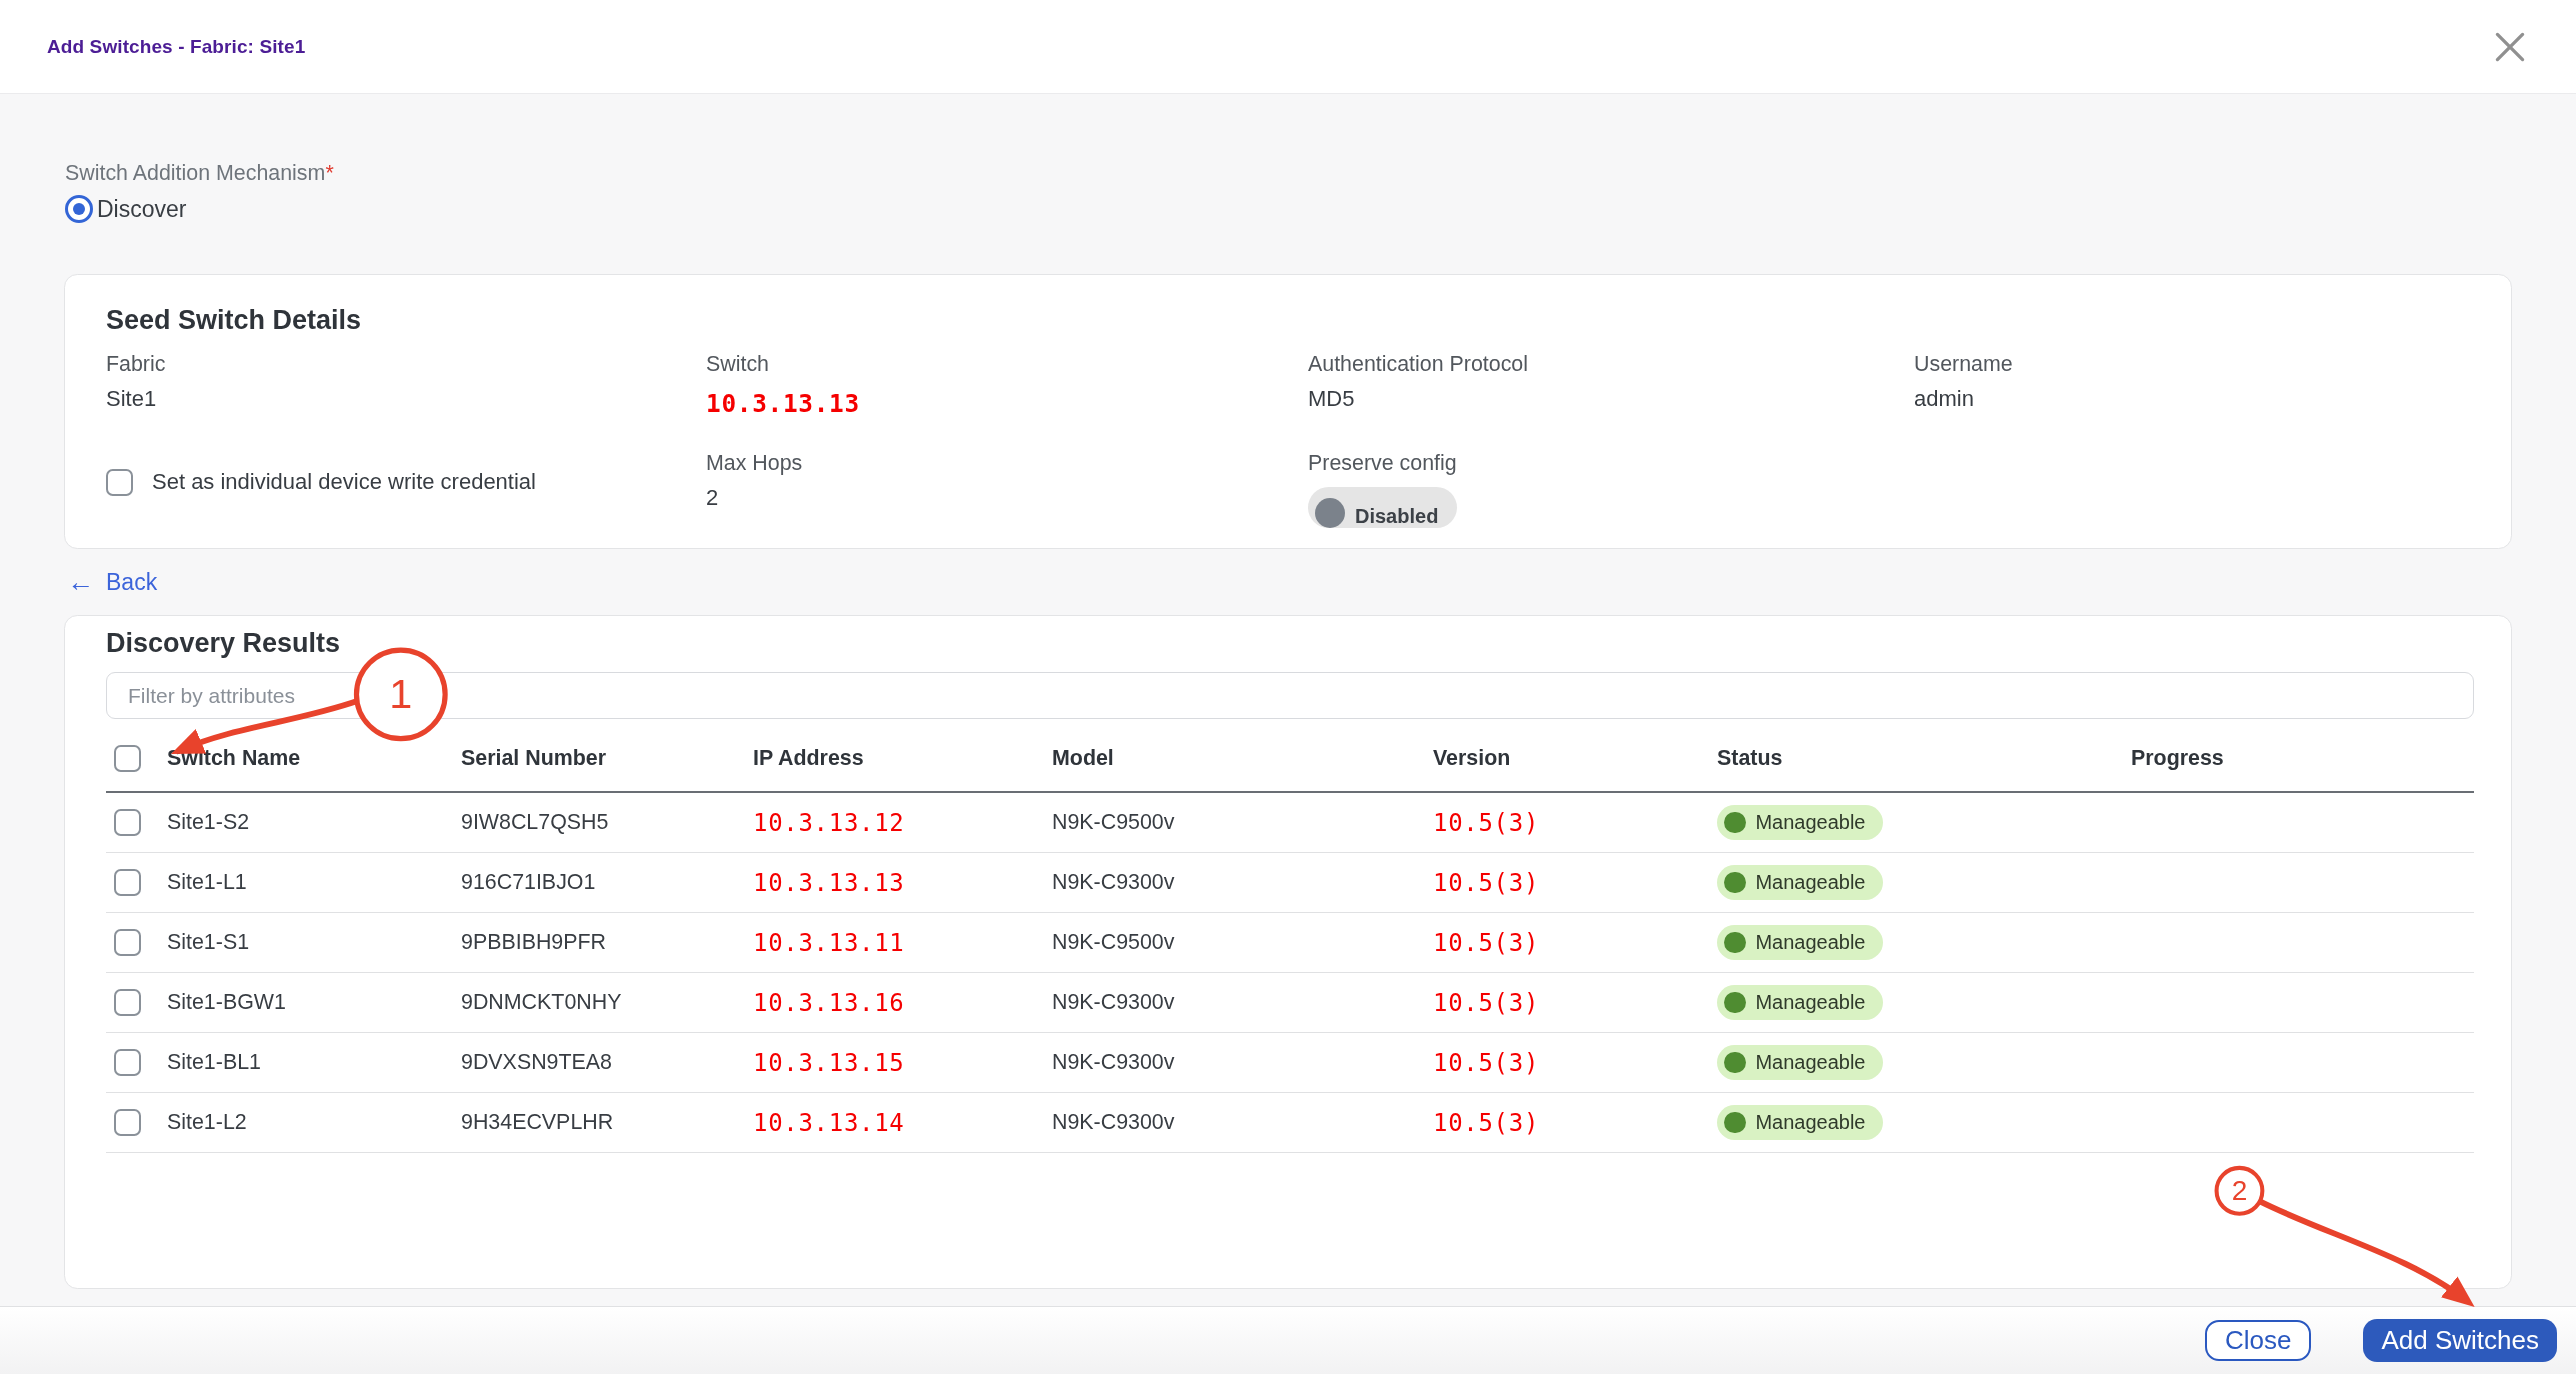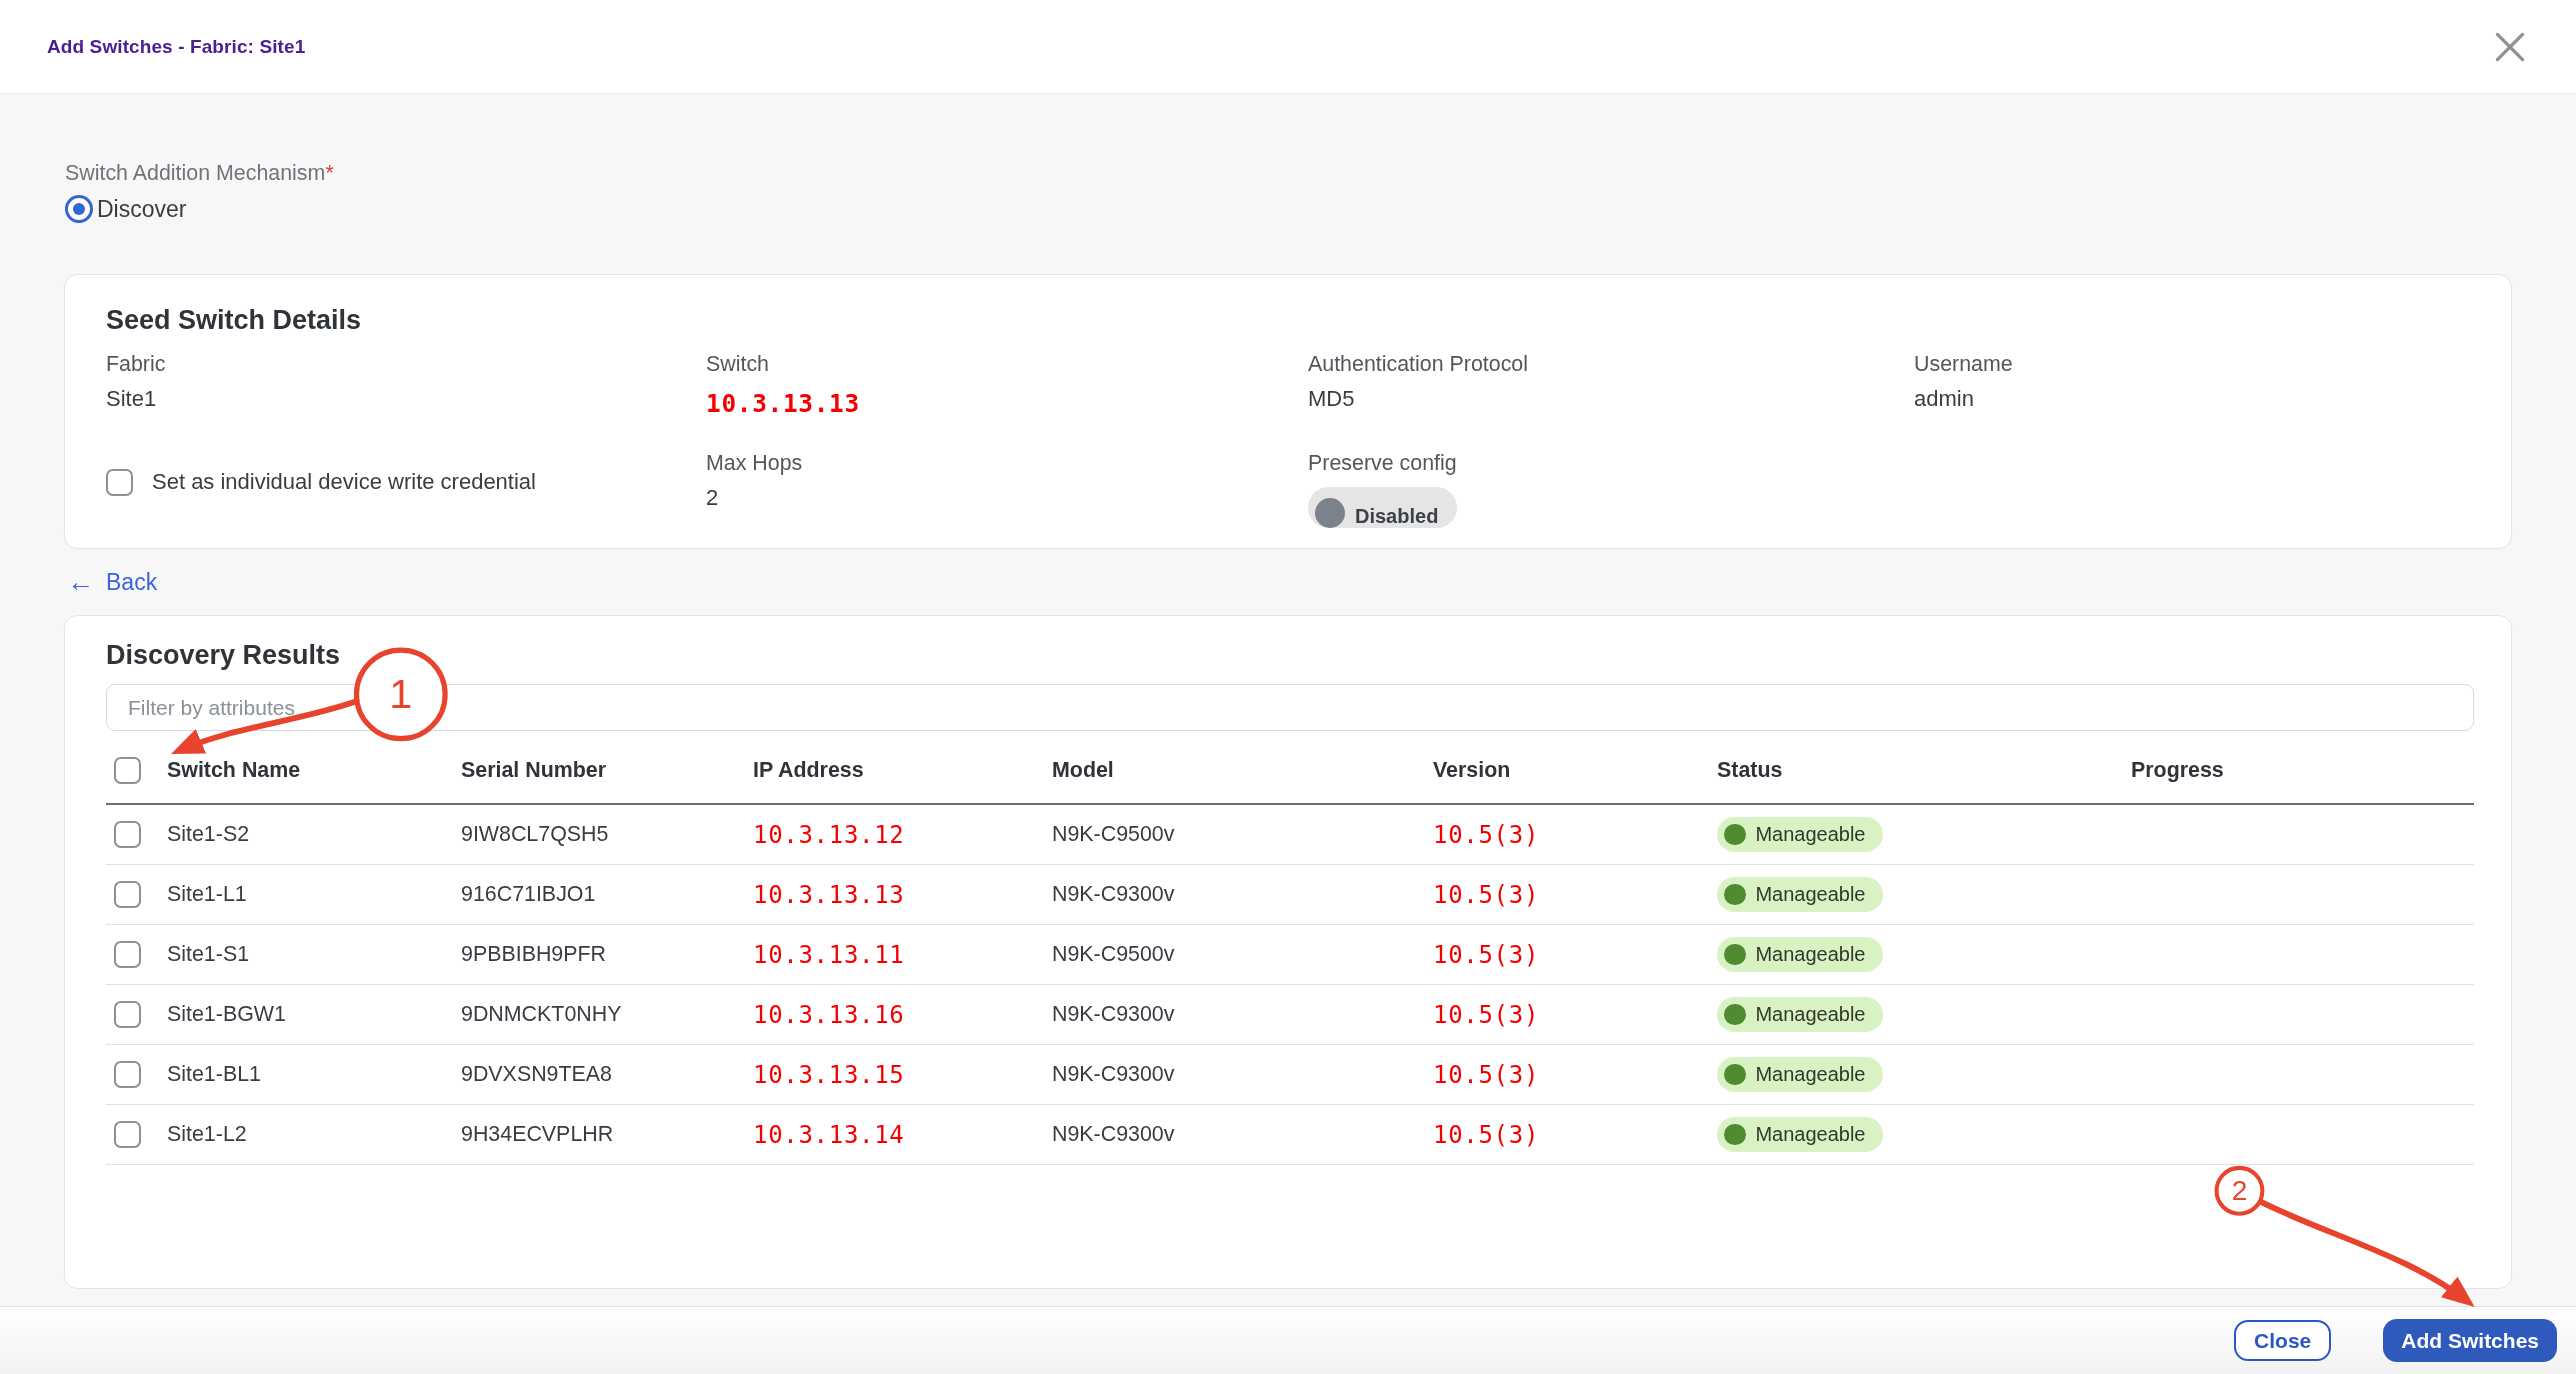--- a/index.html
+++ b/index.html
@@ -50,21 +50,21 @@
   .toggle-label { font-size:20px; font-weight:700; color:#3c4147; }
   .cb { width:27px; height:27px; border:2.6px solid #8a9199; border-radius:6.7px; background:#fff;
         flex:none; display:inline-block; cursor:pointer; }
   .cb-row { display:flex; align-items:flex-start; gap:19px; margin-top:18px; }
   .cb-label { font-size:22px; color:#383d43; }
   
   .back { position:absolute; left:67px; top:475px; display:flex; align-items:center; gap:12px;
           color:#3c64da; font-size:23px; cursor:pointer; }
   .back-arrow { font-size:27px; line-height:1; }
   
-  .results-panel { top:521px; bottom:17px; padding:24px 37px 0 41px; }
+  .results-panel { top:521px; bottom:17px; padding:12px 37px 0 41px; }
   .filter-input { margin-top:13.3px; width:100%; height:47px; border:1.5px solid #d8dade; border-radius:9px;
                   font-size:21px; color:#383d43; padding:0 21px; background:#fff; outline:none;
                   font-family:"Liberation Sans", sans-serif; }
   .filter-input::placeholder { color:#8a9098; }
   .tgrid { display:grid; grid-template-columns:61px 294px 292px 299px 381px 284px 414px 1fr; align-items:center; }
   .table-header { height:68px; border-bottom:2.2px solid #696e74; margin-top:6px; }
   .th { font-size:21.4px; font-weight:700; color:#2f343a; }
   .cell-cb { padding-left:8.1px; display:flex; align-items:center; }
   .row { height:60px; border-bottom:1.5px solid #e0e1e3; }
   .td { font-size:21.4px; color:#383d43; }
@@ -72,21 +72,21 @@
                    font-size:24px; letter-spacing:0.7px; }
   .badge { display:inline-flex; align-items:center; gap:9.6px; background:#d9f2c3; border-radius:738px;
            height:35px; padding:0 18px 0 7.4px; }
   .badge-dot { width:21.4px; height:21.4px; border-radius:50%; background:#4f8c31; flex:none; }
   .badge-text { font-size:20px; color:#303a2b; font-weight:500; }
   
   .footerbar { position:absolute; left:0; right:0; bottom:0; height:68px;
                background:linear-gradient(180deg,#ffffff 0%,#f2f2f3 100%);
                border-top:0.7px solid #e0e1e3; display:flex; align-items:center;
                justify-content:flex-end; gap:12px; padding:0 19px; z-index:3; }
-  .btn { font-family:"Liberation Sans", sans-serif; font-size:21px; font-weight:700;
+  .btn { font-family:"Liberation Sans", sans-serif; font-size:26px; font-weight:400;
          border-radius:14px; cursor:pointer; }
   .btn-close { height:41px; padding:0 18px; border:2.2px solid #2a58c0; background:#fff; color:#2a58c0; }
   .btn-add { height:43px; padding:0 18px; border:none; background:#2d5abc; color:#fff;margin-left:40px; }
   
   .annotations { position:absolute; inset:0; z-index:5; pointer-events:none; }
 </style>
 </head>
 <body>
 
 <div class="titlebar">

